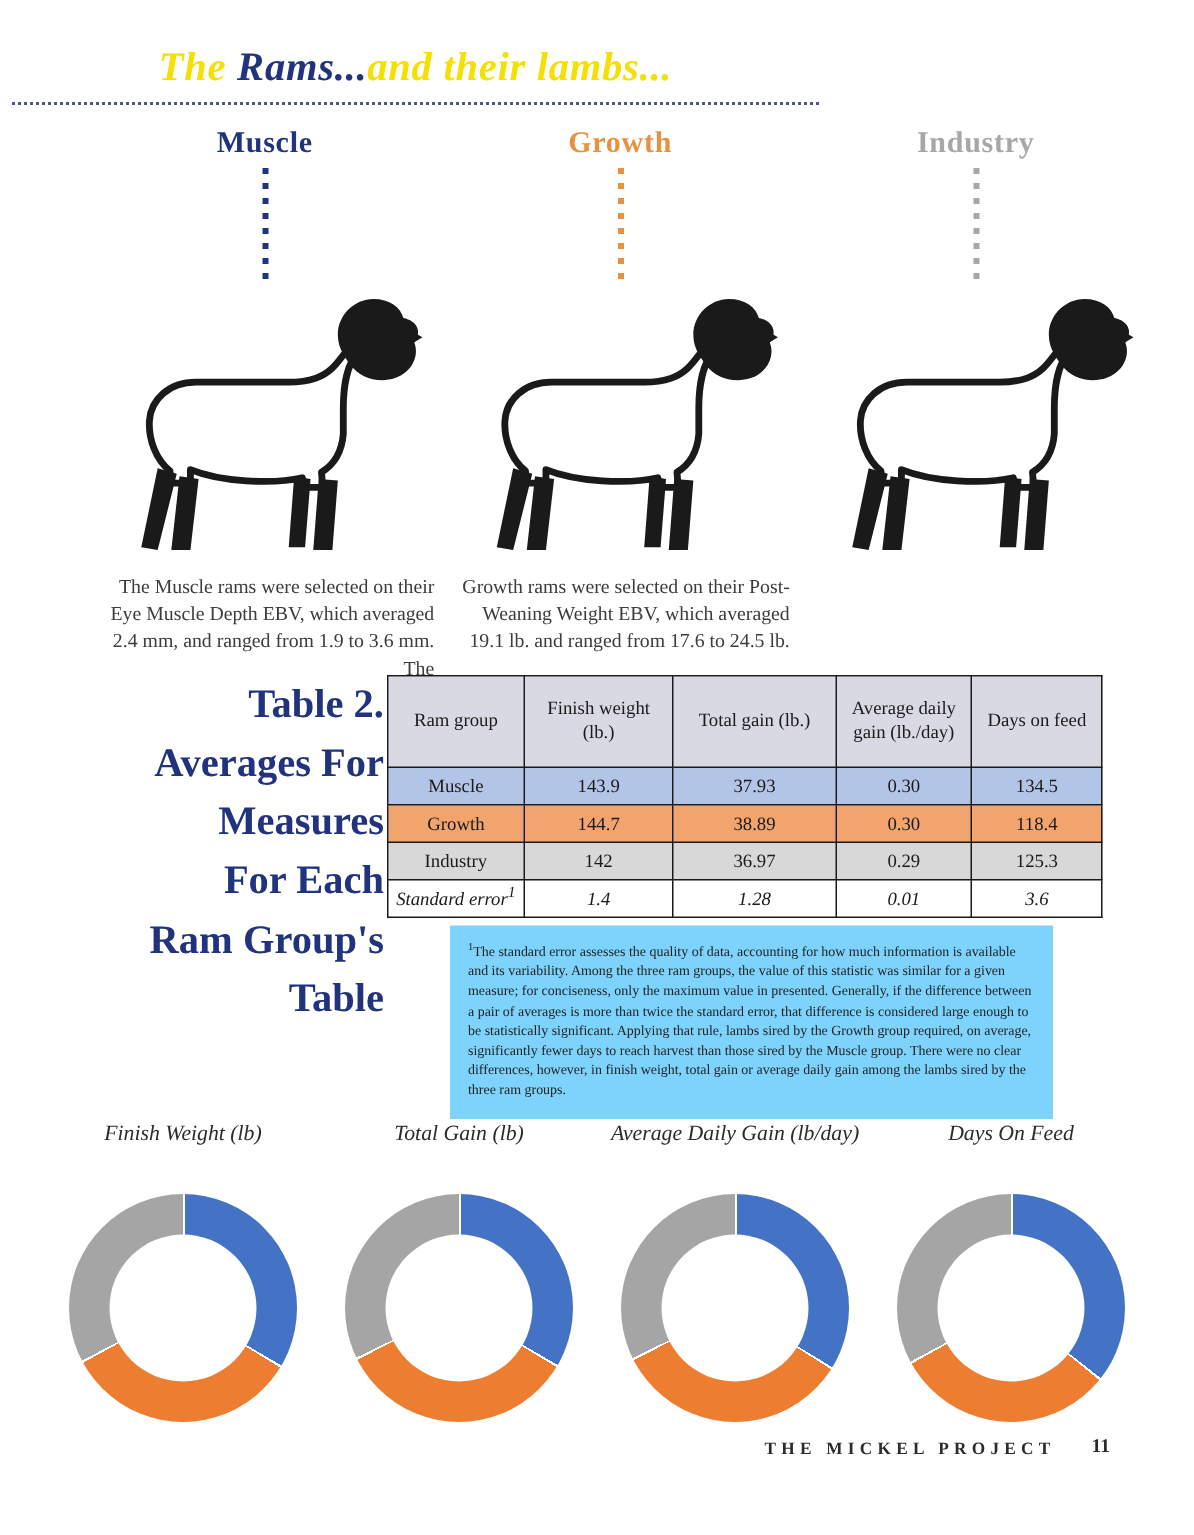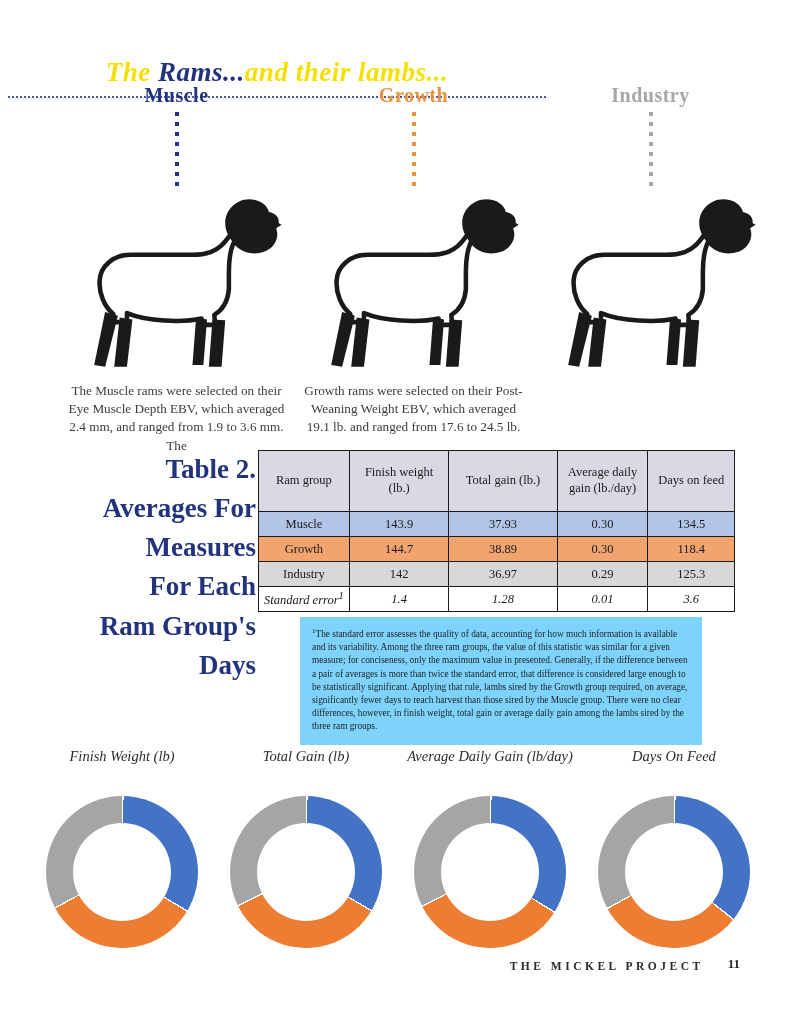--- a/index.html
+++ b/index.html
@@ -3,31 +3,31 @@
 <meta charset="utf-8">
 <style>
   html,body{margin:0;padding:0;}
   body{
     width:796px;height:1023px;position:relative;background:#ffffff;
     font-family:"Liberation Serif","DejaVu Serif",serif;overflow:hidden;
   }
   
   .title-wrap{position:absolute;left:8px;top:30px;width:538px;text-align:center;
     padding-bottom:8px;border-bottom:2px dotted #4a5899;}
-  .page-title{font-size:27px;font-weight:bold;font-style:italic;letter-spacing:.5px;line-height:1.1;margin-top:28px;}
+  .page-title{font-size:27px;font-weight:bold;font-style:italic;letter-spacing:.5px;line-height:1.1;}
   .t-yellow{color:#f4e003;}
   .t-navy{color:#21337d;}
   
   .columns{position:absolute;left:58px;top:84px;width:712px;display:flex;}
   .col{width:237px;display:flex;flex-direction:column;align-items:center;}
   .group-label{font-size:20px;font-weight:bold;letter-spacing:.5px;}
   .leader{width:4px;height:78px;margin-top:5px;background-repeat:repeat-y;}
   .lamb-svg{width:212px;height:182px;margin-top:2px;}
   .col p{font-size:13.2px;line-height:1.38;color:#3c3c3c;margin:8px 0 0 0;
-    width:226px;text-align:center;}
+    width:226px;text-align:right;}
   
   .table-heading{position:absolute;left:52px;top:450px;width:204px;text-align:right;
     color:#21337d;font-weight:bold;font-size:27px;line-height:1.45;}
   table.feedlot{position:absolute;left:258px;top:450px;width:477px;border-collapse:collapse;
     font-size:12.5px;table-layout:fixed;padding-left:48px;}
   table.feedlot th,table.feedlot td{border:1px solid #1a1a1a;text-align:center;
     padding:2px 4px;font-weight:normal;color:#1a1a1a;}
   table.feedlot thead th{background:#d8d9e3;height:56px;line-height:1.25;}
   table.feedlot tbody td{height:20px;}
   tr.stderr td{font-style:italic;height:40px;text-align:center;}
@@ -104,21 +104,21 @@
   </div>
 
 </div>
 
 <div class="table-heading">
   <div>Table 2.</div>
   <div>Averages For</div>
   <div>Measures</div>
   <div>For Each</div>
   <div>Ram Group's</div>
-  <div>Days</div>
+  <div>Table</div>
 </div>
 
 <table class="feedlot">
   <thead>
     <tr>
       <th class="c0">Ram group</th>
       <th class="c1">Finish weight (lb.)</th>
       <th class="c2">Total gain (lb.)</th>
       <th class="c3">Average daily gain (lb./day)</th>
       <th class="c4">Days on feed</th>

